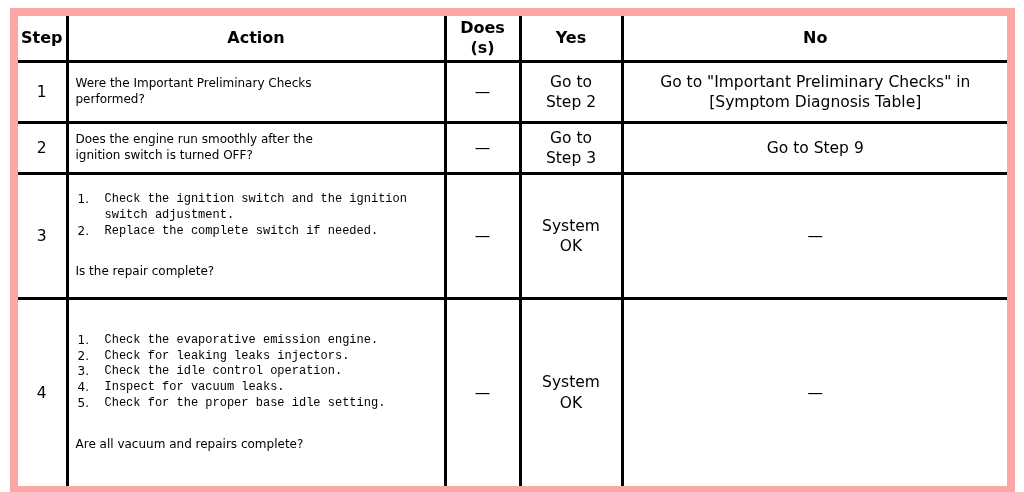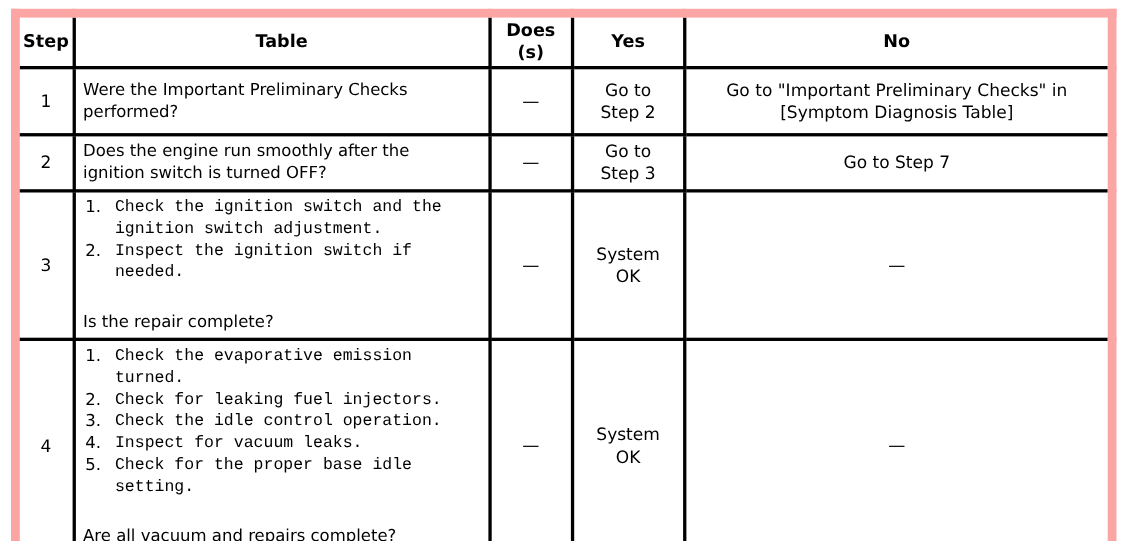--- a/index.html
+++ b/index.html
@@ -35,21 +35,21 @@
     line-height: 1.25;
     white-space: pre-line;
     padding: 2px;
   }
   td.cell-step {
     font-size: 15.5px;
     text-align: center;
     vertical-align: middle;
   }
   td.cell-action {
-    font-size: 15px;
+    font-size: 12px;
     text-align: left;
     vertical-align: middle;
     padding: 4px 6px 4px 7px;
     line-height: 1.32;
   }
   td.cell-value, td.cell-yes, td.cell-no {
     font-size: 15.5px;
     text-align: center;
     vertical-align: middle;
     white-space: pre-line;
@@ -89,21 +89,21 @@
     <colgroup>
       <col style="width:53px">
       <col style="width:378px">
       <col style="width:75px">
       <col style="width:102px">
       <col style="width:389px">
     </colgroup>
     <thead>
       <tr class="hrow">
         <th class="hdr">Step</th>
-        <th class="hdr">Table</th>
+        <th class="hdr">Action</th>
         <th class="hdr">Does
 (s)</th>
         <th class="hdr">Yes</th>
         <th class="hdr">No</th>
       </tr>
     </thead>
     <tbody>
 
       <tr class="row-0">
         <td class="cell-step">1</td>
@@ -120,55 +120,55 @@
 
       <tr class="row-1">
         <td class="cell-step">2</td>
         <td class="cell-action">
           <div class="action-question-wrap">Does the engine run smoothly after the
 ignition switch is turned OFF?</div>
         </td>
         <td class="cell-value">—</td>
         <td class="cell-yes">Go to
 Step 3</td>
-        <td class="cell-no">Go to Step 7</td>
+        <td class="cell-no">Go to Step 9</td>
       </tr>
 
       <tr class="row-2">
         <td class="cell-step">3</td>
         <td class="cell-action">
           <div class="action-list">
             <div class="list-item">
               <span class="num">1.</span>
               <span class="txt">Check the ignition switch and the ignition switch adjustment.</span>
             </div>
             <div class="list-item">
               <span class="num">2.</span>
-              <span class="txt">Inspect the ignition switch if needed.</span>
+              <span class="txt">Replace the complete switch if needed.</span>
             </div>
           </div>
           <div class="action-final-question">Is the repair complete?</div>
         </td>
         <td class="cell-value">—</td>
         <td class="cell-yes">System
 OK</td>
         <td class="cell-no">—</td>
       </tr>
 
       <tr class="row-3">
         <td class="cell-step">4</td>
         <td class="cell-action">
           <div class="action-list">
             <div class="list-item">
               <span class="num">1.</span>
-              <span class="txt">Check the evaporative emission turned.</span>
+              <span class="txt">Check the evaporative emission engine.</span>
             </div>
             <div class="list-item">
               <span class="num">2.</span>
-              <span class="txt">Check for leaking fuel injectors.</span>
+              <span class="txt">Check for leaking leaks injectors.</span>
             </div>
             <div class="list-item">
               <span class="num">3.</span>
               <span class="txt">Check the idle control operation.</span>
             </div>
             <div class="list-item">
               <span class="num">4.</span>
               <span class="txt">Inspect for vacuum leaks.</span>
             </div>
             <div class="list-item">

